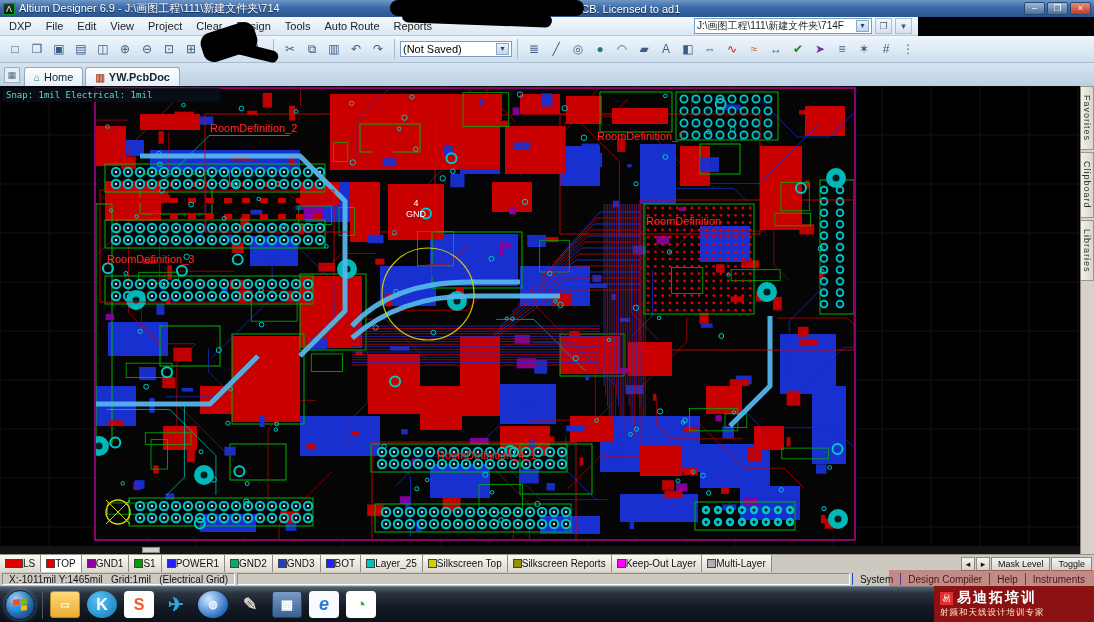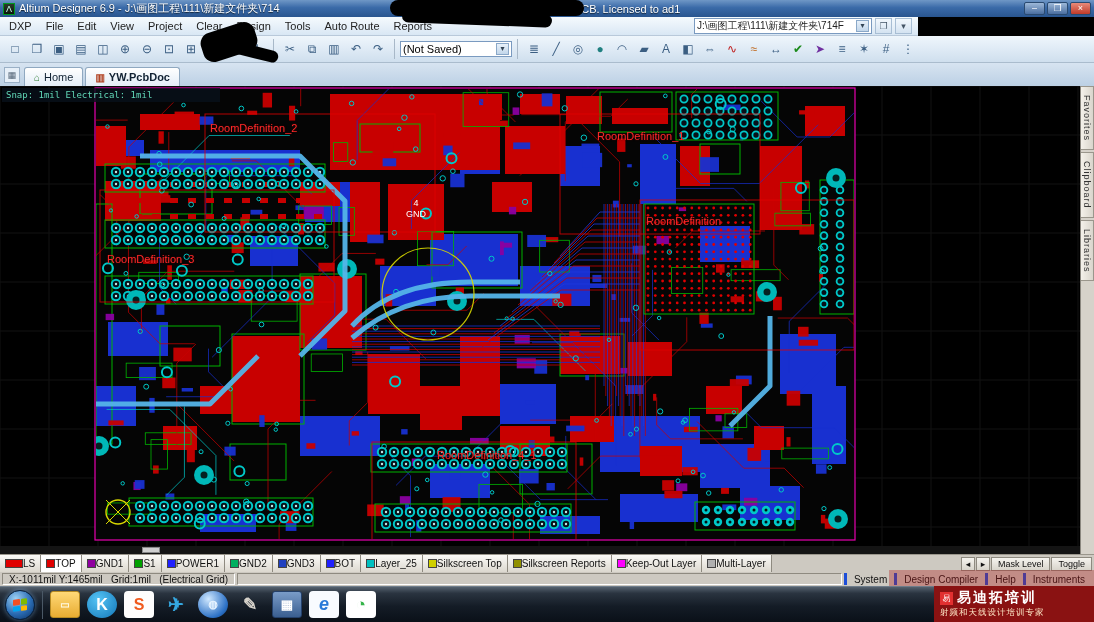--- a/index.html
+++ b/index.html
@@ -89,21 +89,21 @@
   .lr-btn{border:1px solid #8e8a80;background:linear-gradient(#f6f4ef,#d8d4cb);padding:0 6px;
     height:14px;display:flex;align-items:center;font-size:9px}
   .lr-mini{width:14px;justify-content:center}
 
   
   .statusbar{position:absolute;left:0;top:572px;width:1094px;height:14px;background:#cdc9c1;
     display:flex;align-items:stretch;font-size:10px;color:#111;padding:1px 2px}
   .status-left{border:1px solid;border-color:#8e8a80 #fff #fff #8e8a80;padding:0 6px;white-space:pre;
     display:flex;align-items:center}
   .status-mid{flex:1;border:1px solid;border-color:#8e8a80 #fff #fff #8e8a80;margin:0 2px}
-  .sbtn{border-left:3px solid #1d4ed8;padding:0 7px;display:flex;align-items:center;white-space:nowrap}
+  .sbtn{border-left:1px solid #1d4ed8;padding:0 7px;display:flex;align-items:center;white-space:nowrap}
 
   
   .taskbar{position:absolute;left:0;top:586px;width:1094px;height:36px;
     background:linear-gradient(#55616e,#2a3440 18%,#141c26 55%,#0a1018);
     border-top:1px solid #6e7c8a;display:flex;align-items:center;gap:7px;padding:0 5px}
   .start-orb{width:30px;height:30px;border-radius:50%;flex:0 0 auto;
     background:radial-gradient(circle at 35% 28%,#9ed2f5,#2a6cb4 55%,#0a2e5e);
     border:1px solid #0a2340;display:grid;place-items:center;box-shadow:0 0 5px rgba(140,200,255,.5)}
   .flag{width:14px;height:12px;display:grid;grid-template-columns:1fr 1fr;grid-template-rows:1fr 1fr;
     gap:1px;transform:skewY(-6deg)}

